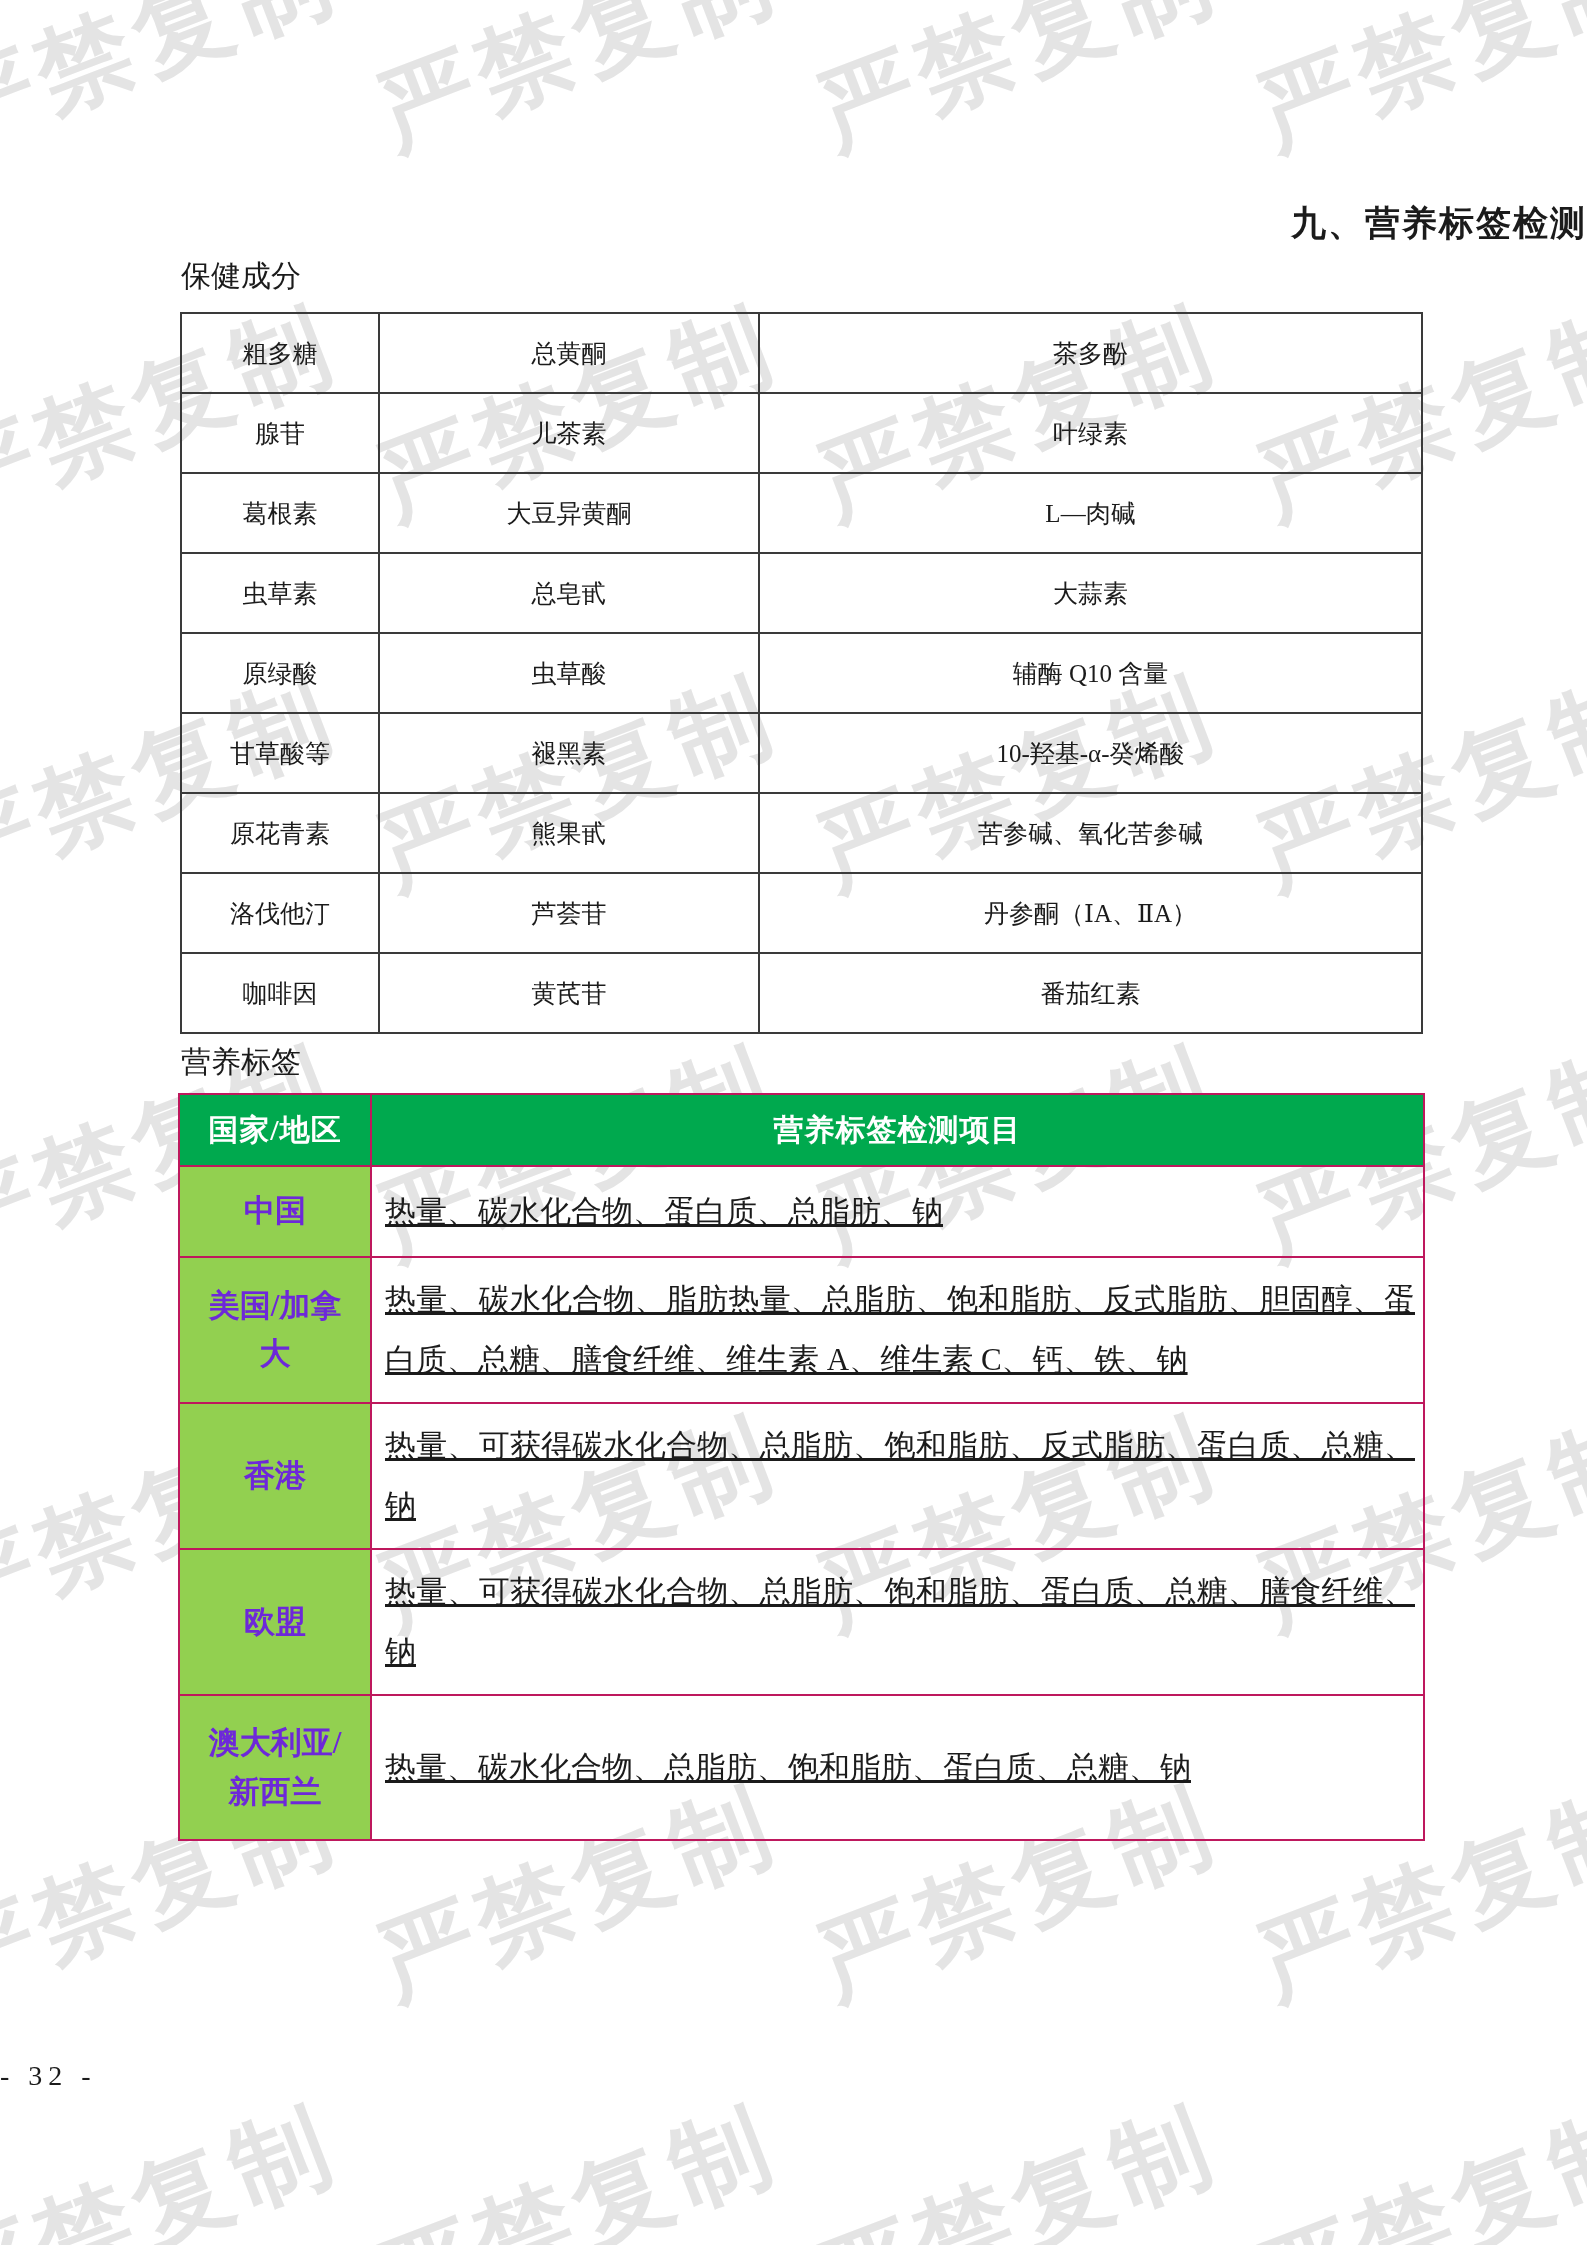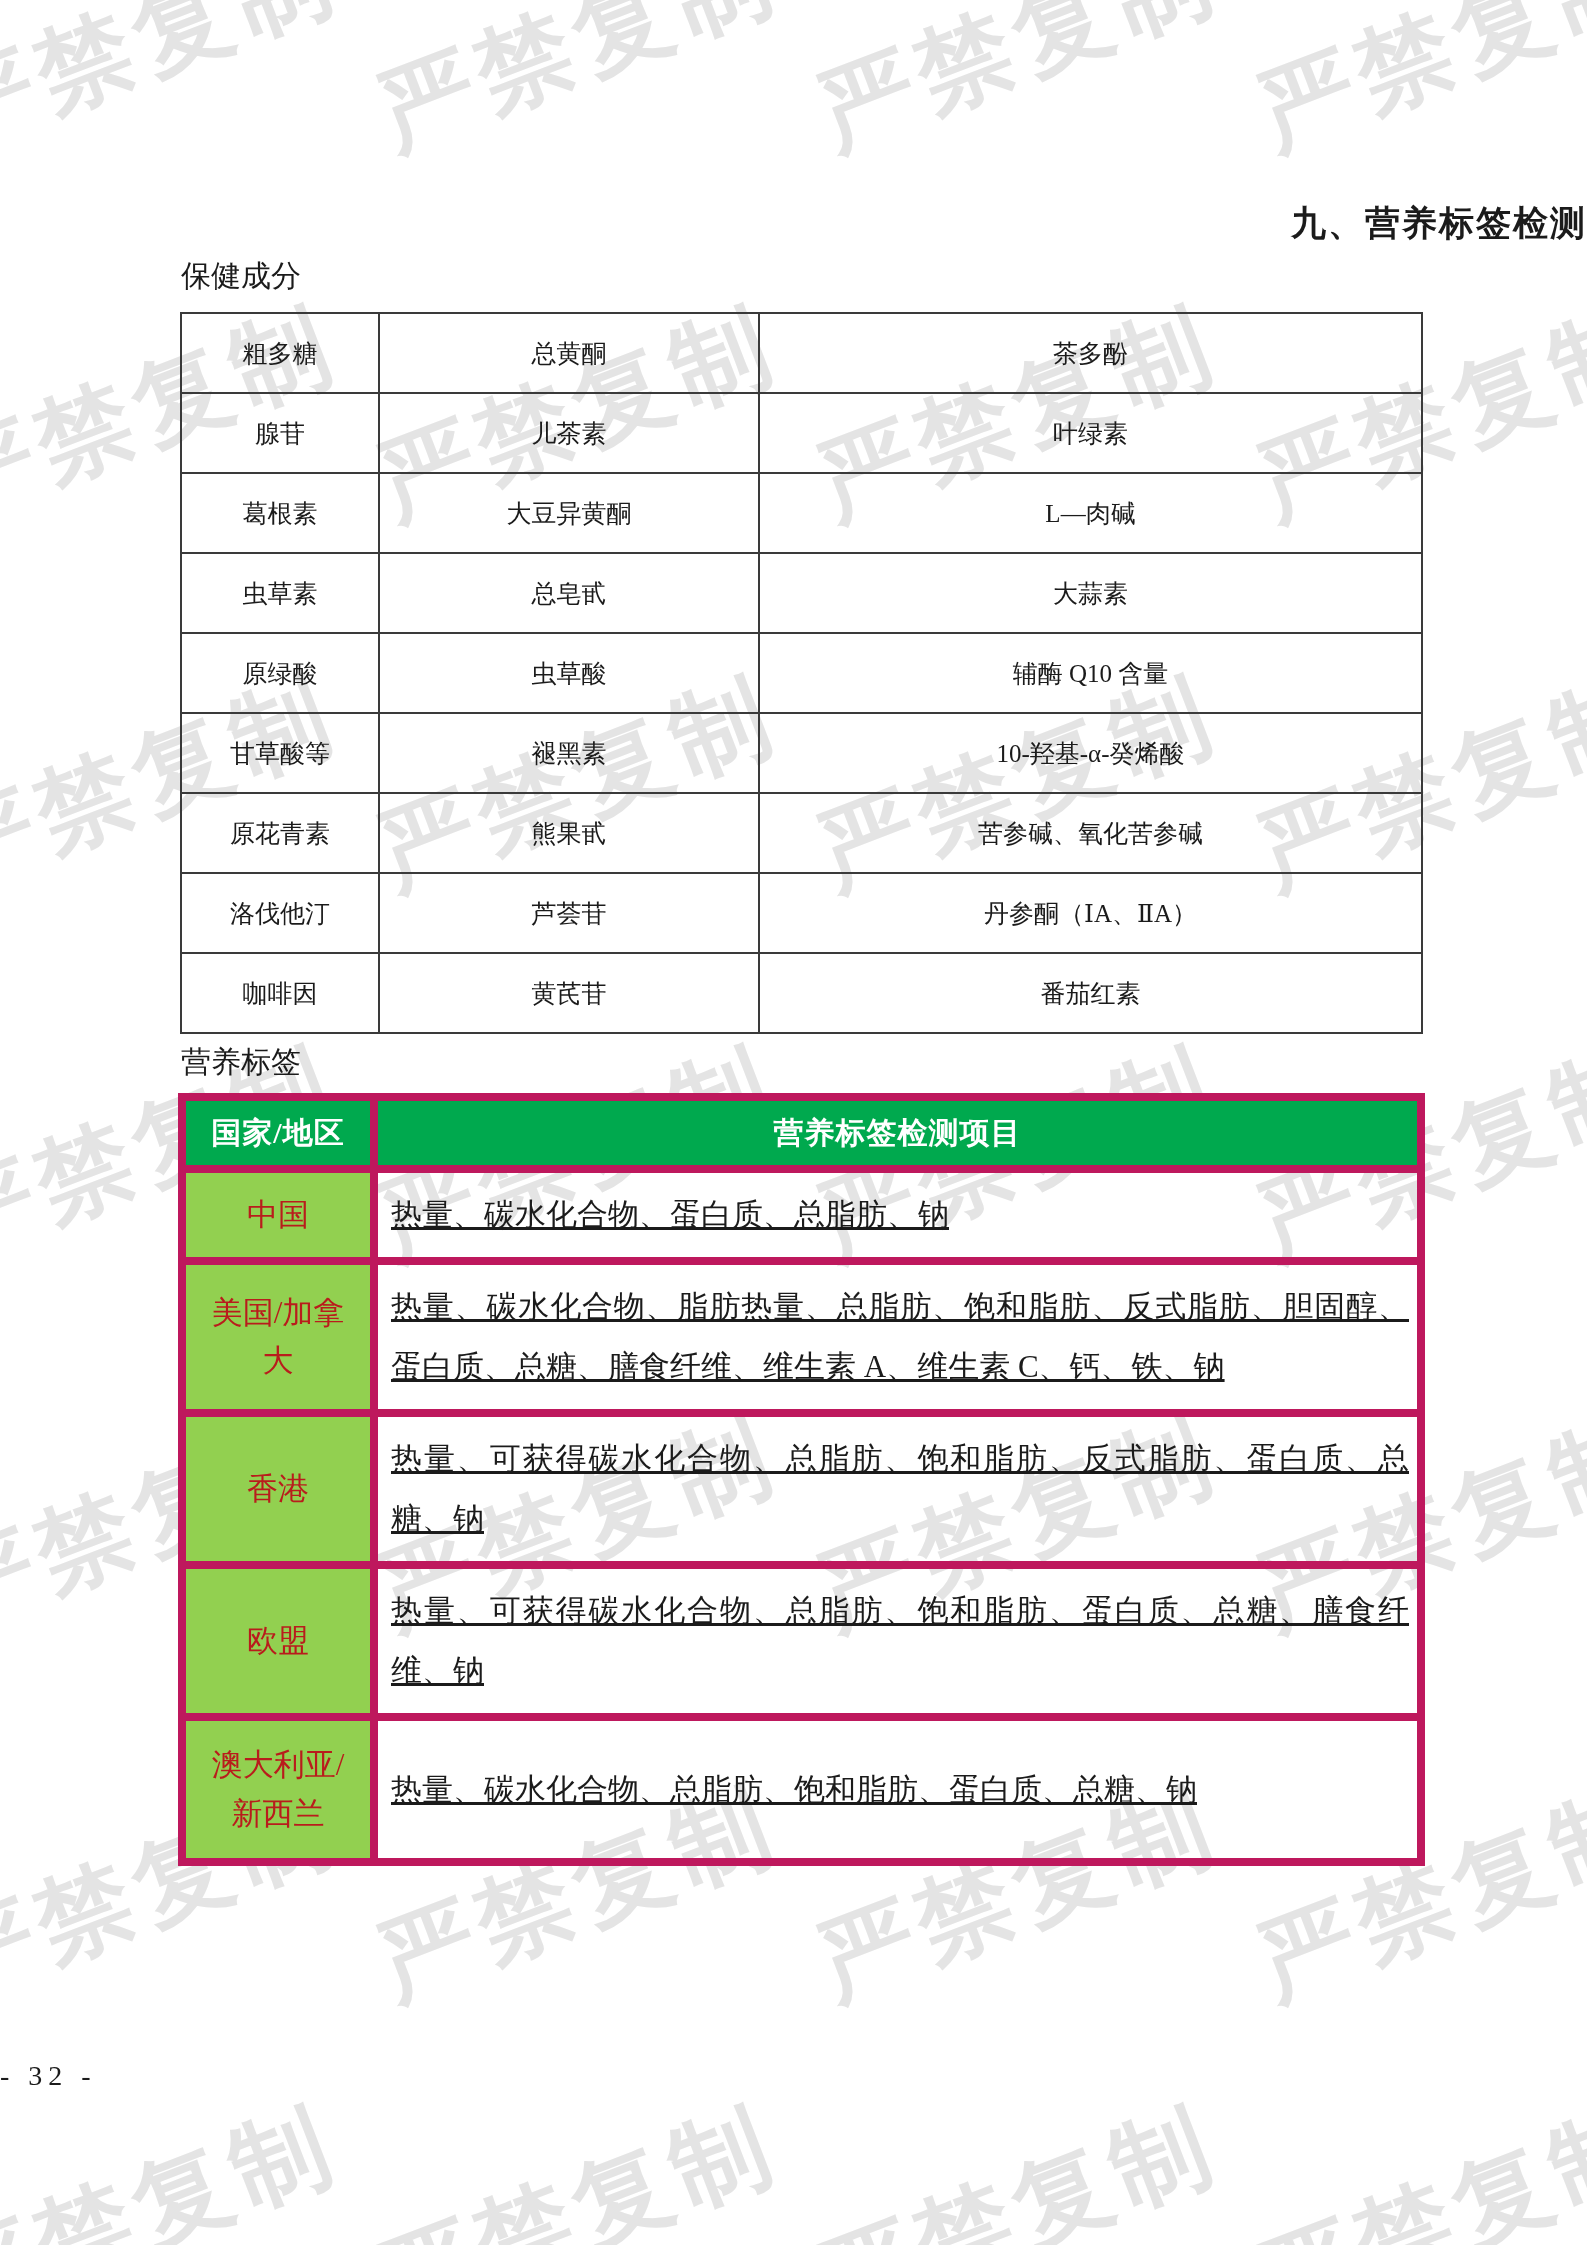--- a/index.html
+++ b/index.html
@@ -28,28 +28,28 @@
   
   .t1 { position:absolute; left:180px; top:312px; width:1241px; }
   .t1 td {
     border:2px solid #3a3a3a; height:80px; text-align:center; vertical-align:middle;
     font-size:25px; background:transparent;
   }
   .t1 .c1 { width:198px; } .t1 .c2 { width:380px; } .t1 .c3 { width:663px; }
 
   
   .t2 { position:absolute; left:178px; top:1093px; width:1247px; }
-  .t2 th, .t2 td { border:8px solid #be185d; }
+  .t2 th, .t2 td { border:2px solid #be185d; }
   .t2 .cr { width:192px; }
   .t2 thead th {
     background:#00a94e; color:#ffffff; height:72px; font-size:30px; font-weight:bold;
     text-align:center; vertical-align:middle; letter-spacing:1px;
   }
   .t2 td.region {
-    background:#92d050; font-weight:normal; font-size:31px; color:#b91c1c;
+    background:#92d050; font-weight:bold; font-size:31px; color:#6d28d9;
     text-align:center; vertical-align:middle; padding:6px 4px;
   }
   .t2 td.region span { display:block; line-height:1.55; }
   .t2 td.items {
     background:transparent; font-size:31px; line-height:60px;
     padding:12px 8px 12px 13px; vertical-align:middle; text-align:justify;text-decoration:underline;
   }
   .t2 tr.h1 { height:91px; }
   .t2 tr.h2 { height:145px; }
 

